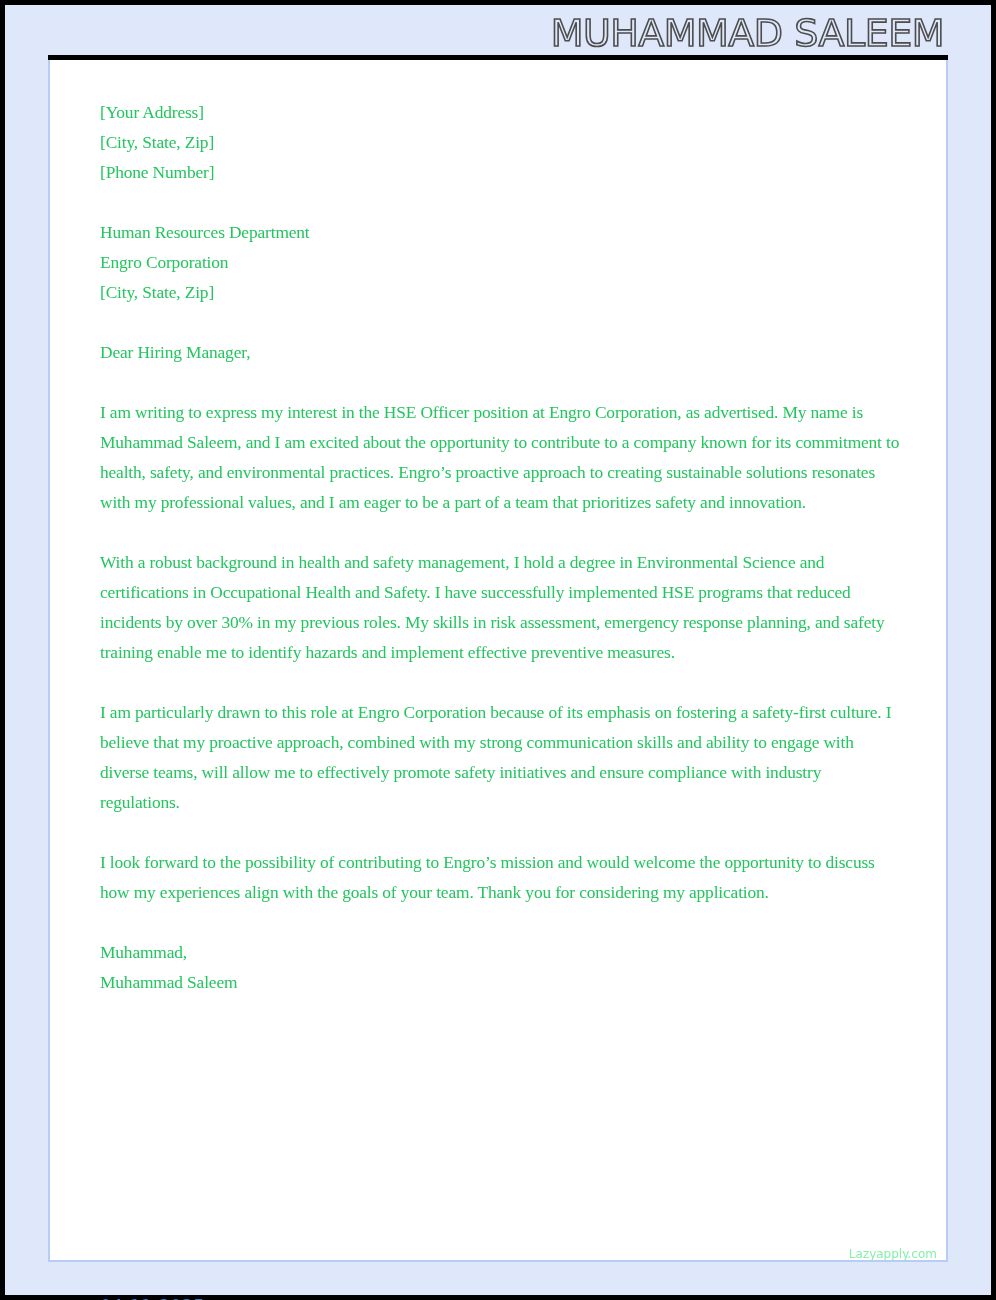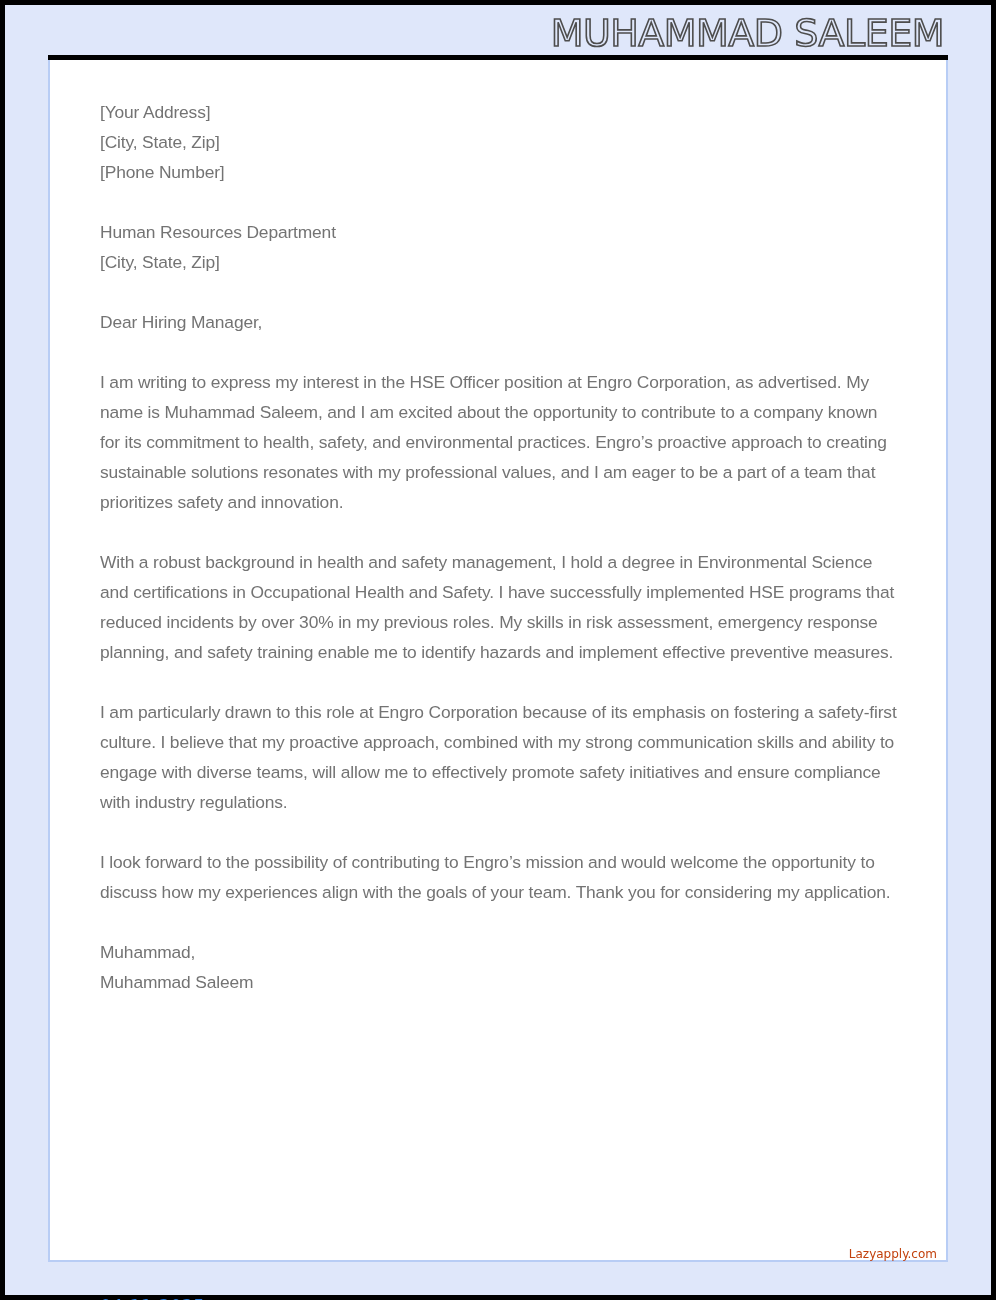--- a/index.html
+++ b/index.html
@@ -43,24 +43,24 @@
     top: 55px;
     width: 900px;
     height: 5px;
     background: #000;
   }
   .letter {
     position: absolute;
     left: 100px;
     top: 97px;
     width: 800px;
-    font-family: Liberation Sans, sans-serif;
+    font-family: Liberation Serif, serif;
     font-size: 17.4px;
     line-height: 30px;
-    color: #737373;
+    color: #22c55e;
     letter-spacing: -0.15px;
   }
   .line { display: block; white-space: nowrap; }
   .block { margin-bottom: 30px; }
   .para { margin-bottom: 30px; white-space: normal; }
   .date-footer {
     position: absolute;
     left: 100px;
     top: 1250px;
     font-family: "DejaVu Sans", sans-serif;
@@ -68,21 +68,21 @@
     color: #2b7de0;
     line-height: 24px;
     margin-top: 44px;
   }
   .brand-footer {
     position: absolute;
     right: 59px;
     top: 1246px;
     font-family: "DejaVu Sans", sans-serif;
     font-size: 12px;
-    color: #c2410c;
+    color: #86efac;
     line-height: 16px;
   }
 </style>
 </head>
 <body>
 
 <div class="frame"></div>
 
 <div class="name-title">MUHAMMAD SALEEM</div>
 
@@ -91,20 +91,21 @@
 
 <div class="letter">
   <div class="block">
     <span class="line">[Your Address]</span>
     <span class="line">[City, State, Zip]</span>
     <span class="line">[Phone Number]</span>
   </div>
 
   <div class="block">
     <span class="line">Human Resources Department</span>
+    <span class="line">Engro Corporation</span>
     <span class="line">[City, State, Zip]</span>
   </div>
 
   <div class="block">Dear Hiring Manager,</div>
 
   <p class="para">I am writing to express my interest in the HSE Officer position at Engro Corporation, as advertised. My name is Muhammad Saleem, and I am excited about the opportunity to contribute to a company known for its commitment to health, safety, and environmental practices. Engro’s proactive approach to creating sustainable solutions resonates with my professional values, and I am eager to be a part of a team that prioritizes safety and innovation.</p>
   <p class="para">With a robust background in health and safety management, I hold a degree in Environmental Science and certifications in Occupational Health and Safety. I have successfully implemented HSE programs that reduced incidents by over 30% in my previous roles. My skills in risk assessment, emergency response planning, and safety training enable me to identify hazards and implement effective preventive measures.</p>
   <p class="para">I am particularly drawn to this role at Engro Corporation because of its emphasis on fostering a safety-first culture. I believe that my proactive approach, combined with my strong communication skills and ability to engage with diverse teams, will allow me to effectively promote safety initiatives and ensure compliance with industry regulations.</p>
   <p class="para">I look forward to the possibility of contributing to Engro’s mission and would welcome the opportunity to discuss how my experiences align with the goals of your team. Thank you for considering my application.</p>
 

